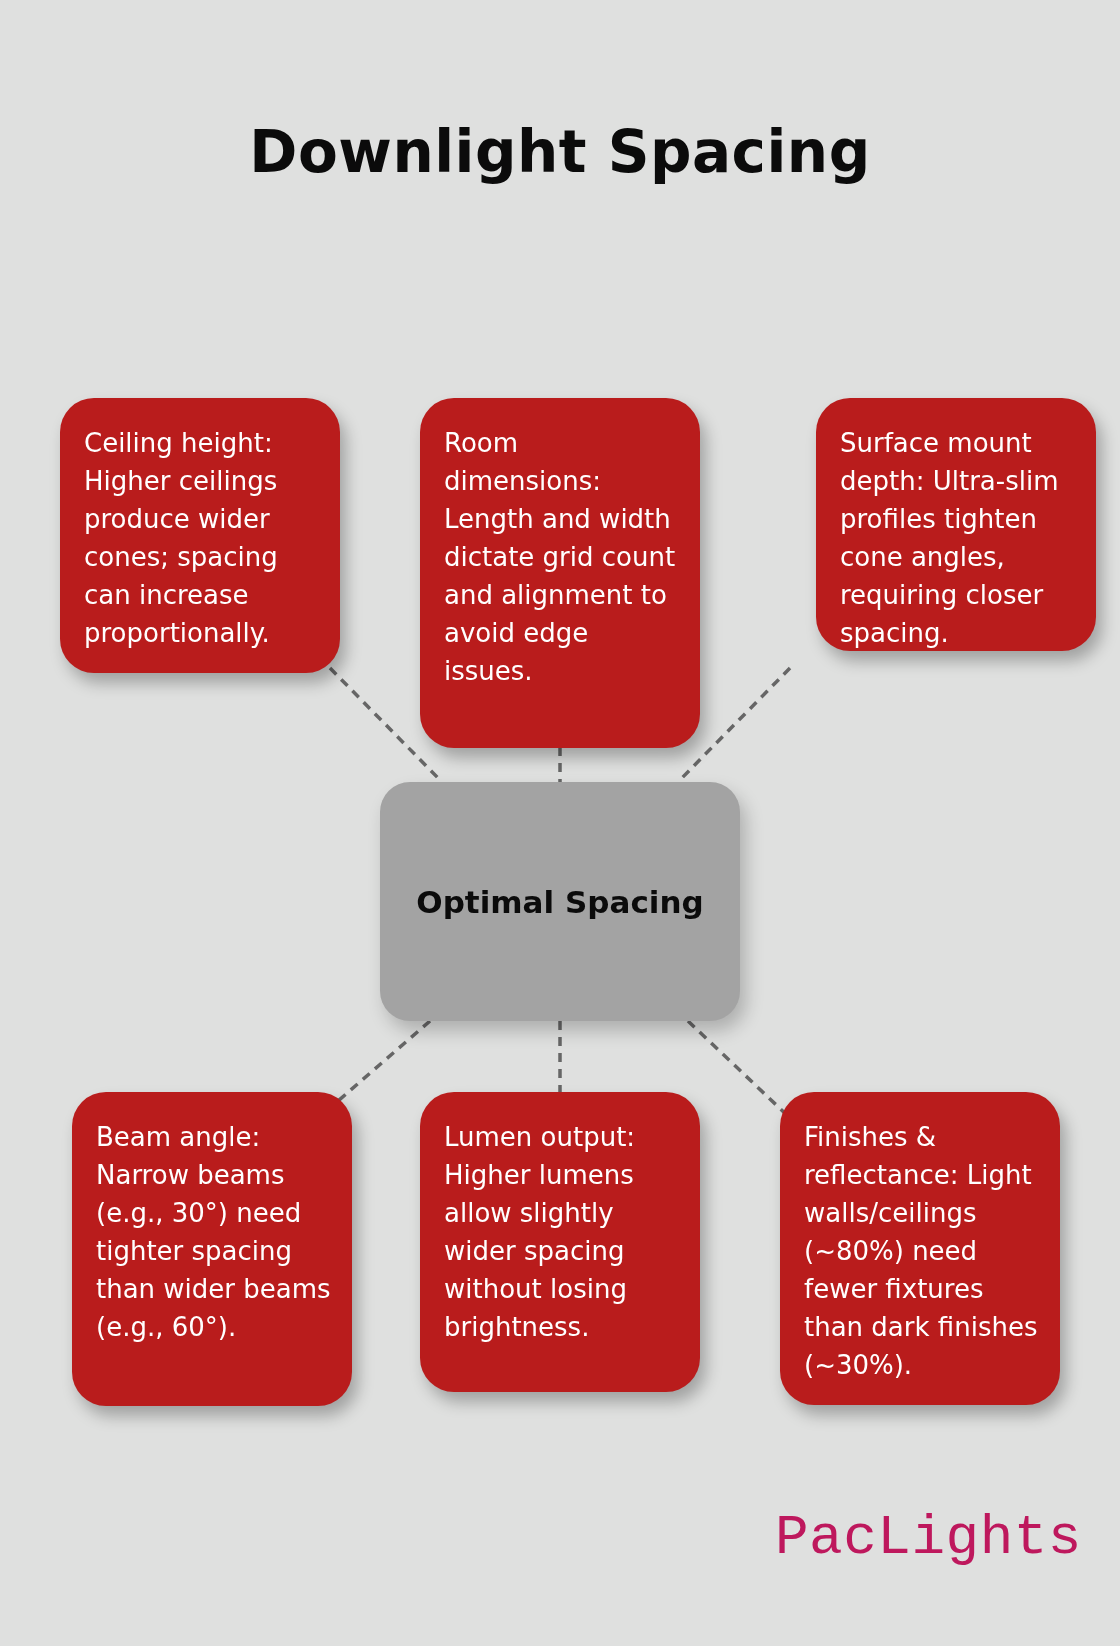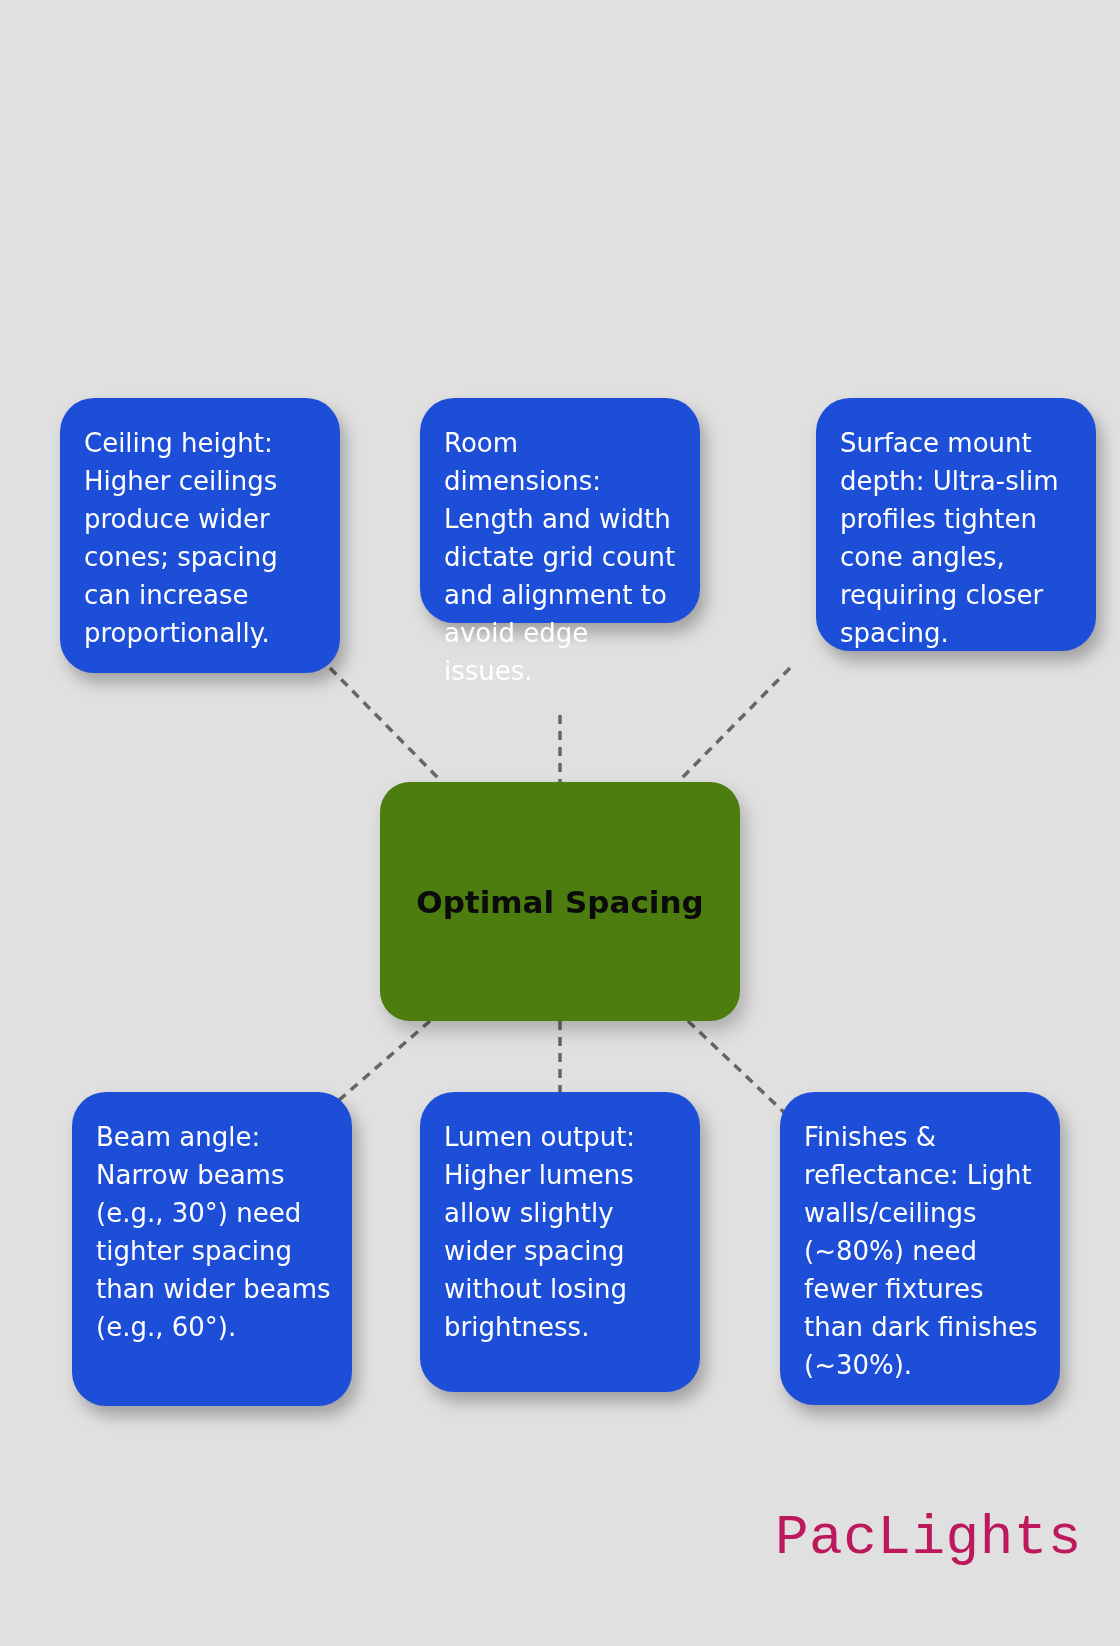--- a/index.html
+++ b/index.html
@@ -1,41 +1,42 @@
 <!DOCTYPE html>
 <html><head>
 <meta charset="utf-8">
 <style>
   html, body { margin:0; padding:0; }
   body { width:1120px; height:1646px; background:#dfe0df; position:relative; overflow:hidden; font-family:"DejaVu Sans","Liberation Sans",sans-serif; }
   .title { position:absolute; left:0; width:1120px; top:108px; text-align:center; font-weight:bold; font-size:58px; line-height:88px; color:#0b0b0b; letter-spacing:0.5px; }
   svg.lines { position:absolute; left:0; top:0; }
-  .card { position:absolute; width:280px; background:#1d4ed8; border-radius:34px; color:#fff; box-sizing:border-box; padding:26px 20px 24px 24px; font-size:26px; line-height:38px; box-shadow:6px 10px 16px rgba(0,0,0,0.28); }
-  .center { position:absolute; left:380px; top:782px; width:360px; height:239px; background:#4d7c0f; border-radius:30px; box-shadow:6px 10px 18px rgba(0,0,0,0.22); display:flex; align-items:center; justify-content:center; font-weight:bold; font-size:31px; color:#0b0b0b; }
+  .card { position:absolute; width:280px; background:#b91c1c; border-radius:34px; color:#fff; box-sizing:border-box; padding:26px 20px 24px 24px; font-size:26px; line-height:38px; box-shadow:6px 10px 16px rgba(0,0,0,0.28); }
+  .center { position:absolute; left:380px; top:782px; width:360px; height:239px; background:#a3a3a3; border-radius:30px; box-shadow:6px 10px 18px rgba(0,0,0,0.22); display:flex; align-items:center; justify-content:center; font-weight:bold; font-size:31px; color:#0b0b0b; }
   .logo { position:absolute; left:775px; top:1506px; font-size:56px; color:#be185d; letter-spacing:0.5px; font-family:Liberation Mono, monospace; }
 </style>
 </head>
 <body>
 
 <div class="title">
+  <div>Downlight Spacing</div>
 </div>
 
 <svg class="lines" width="1120" height="1646">
   <g stroke="#666" stroke-width="3.5" stroke-dasharray="9,7" fill="none">
     <line x1="330" y1="668" x2="442" y2="782"></line>
     <line x1="560" y1="715" x2="560" y2="782"></line>
     <line x1="790" y1="668" x2="678" y2="782"></line>
     <line x1="430" y1="1021" x2="330" y2="1108"></line>
     <line x1="560" y1="1021" x2="560" y2="1092"></line>
     <line x1="688" y1="1021" x2="790" y2="1118"></line>
   </g>
 </svg>
 
 <div class="card" style="left:60px;top:398px;height:275px;"><span>Ceiling height: Higher ceilings produce wider cones; spacing can increase proportionally.</span></div>
-<div class="card" style="left:420px;top:398px;height:225px;"><span>Room dimensions: Length and width dictate grid count and alignment to avoid edge issues.</span></div>
+<div class="card" style="left:420px;top:398px;height:350px;"><span>Room dimensions: Length and width dictate grid count and alignment to avoid edge issues.</span></div>
 <div class="card" style="left:816px;top:398px;height:253px;"><span>Surface mount depth: Ultra-slim profiles tighten cone angles, requiring closer spacing.</span></div>
 
 <div class="center">
     <span>Optimal Spacing</span>
   </div>
 
 <div class="card" style="left:72px;top:1092px;height:314px;"><span>Beam angle: Narrow beams (e.g., 30°) need tighter spacing than wider beams (e.g., 60°).</span></div>
 <div class="card" style="left:420px;top:1092px;height:300px;"><span>Lumen output: Higher lumens allow slightly wider spacing without losing brightness.</span></div>
 <div class="card" style="left:780px;top:1092px;height:313px;"><span>Finishes &amp; reflectance: Light walls/ceilings (~80%) need fewer fixtures than dark finishes (~30%).</span></div>
 

